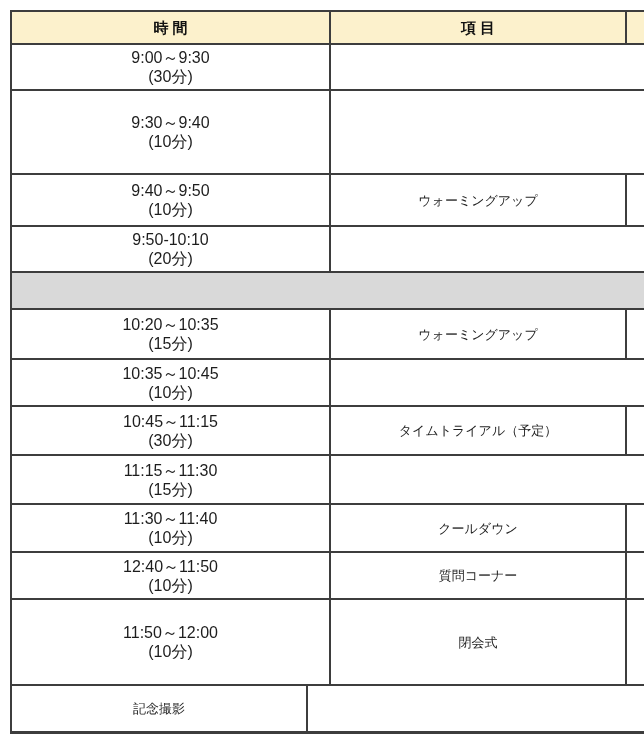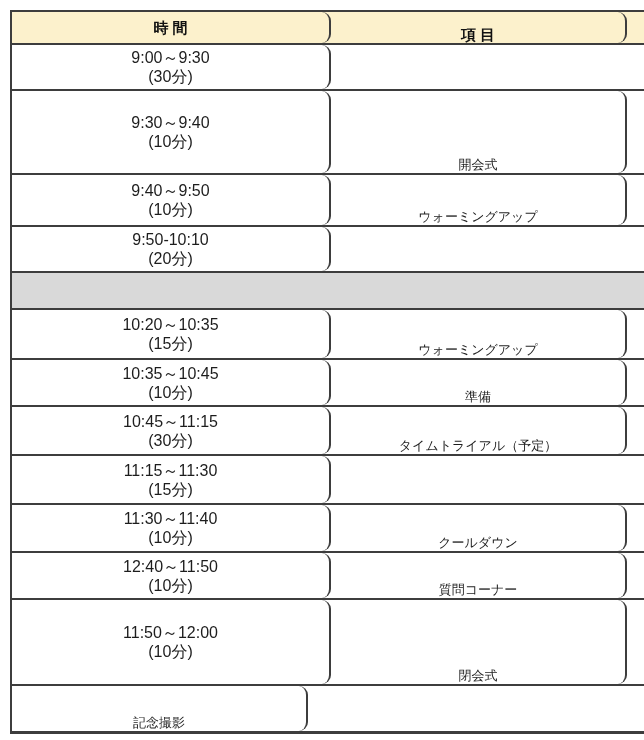--- a/index.html
+++ b/index.html
@@ -34,34 +34,32 @@
     border-bottom: none;
   }
   .cell {
     box-sizing: border-box;
     display: flex;
     flex-direction: column;
     align-items: center;
     justify-content: center;
     text-align: center;
     overflow: hidden;
-    border-radius: 9px;
   }
   .c-time {
     width: 319px;
     border-right: 2px solid var(--border, #3d3d3d);
     font-size: 16px;
     line-height: 19px;
   }
   .c-item {
     width: 296px;
     border-right: 2px solid var(--border, #3d3d3d);
     font-size: 13px;
     line-height: 17px;
-    justify-content: flex-end;
   }
   .c-edge {
     flex: 1;
   }
   .header-row {
     background: var(--header-bg, #fcf1cc);
   }
   .header-row .cell {
     font-size: 15px;
     font-weight: bold;
@@ -92,23 +90,20 @@
       <div>(30分)</div>
     </div>
     <div class="cell c-edge"></div>
   </div>
 
   <div class="row" style="height:84px">
     <div class="cell c-time">
       <div>9:30～9:40</div>
       <div>(10分)</div>
     </div>
-    <div class="cell c-item">
-      <div>開会式</div>
-    </div>
     <div class="cell c-edge"></div>
   </div>
 
   <div class="row" style="height:52px">
     <div class="cell c-time">
       <div>9:40～9:50</div>
       <div>(10分)</div>
     </div>
     <div class="cell c-item">
       <div>ウォーミングアップ</div>
@@ -135,23 +130,20 @@
       <div>ウォーミングアップ</div>
     </div>
     <div class="cell c-edge"></div>
   </div>
 
   <div class="row" style="height:47px">
     <div class="cell c-time">
       <div>10:35～10:45</div>
       <div>(10分)</div>
     </div>
-    <div class="cell c-item">
-      <div>準備</div>
-    </div>
     <div class="cell c-edge"></div>
   </div>
 
   <div class="row" style="height:49px">
     <div class="cell c-time">
       <div>10:45～11:15</div>
       <div>(30分)</div>
     </div>
     <div class="cell c-item">
       <div>タイムトライアル（予定）</div>

